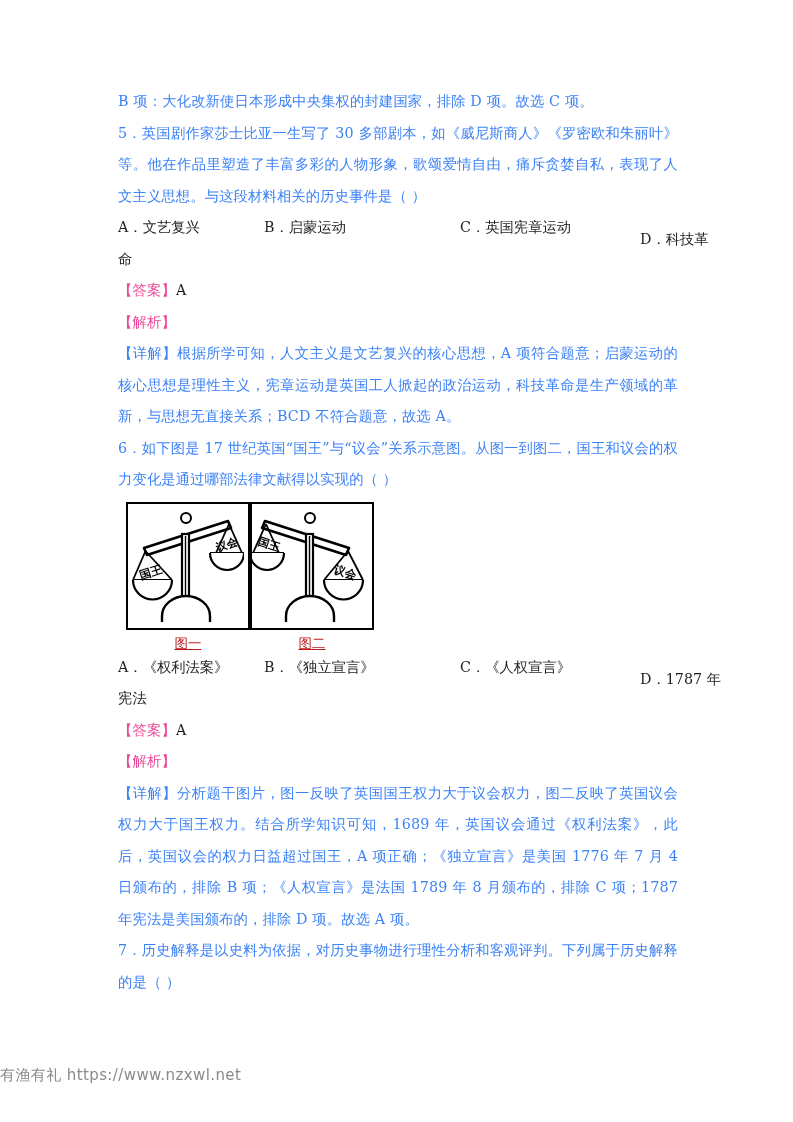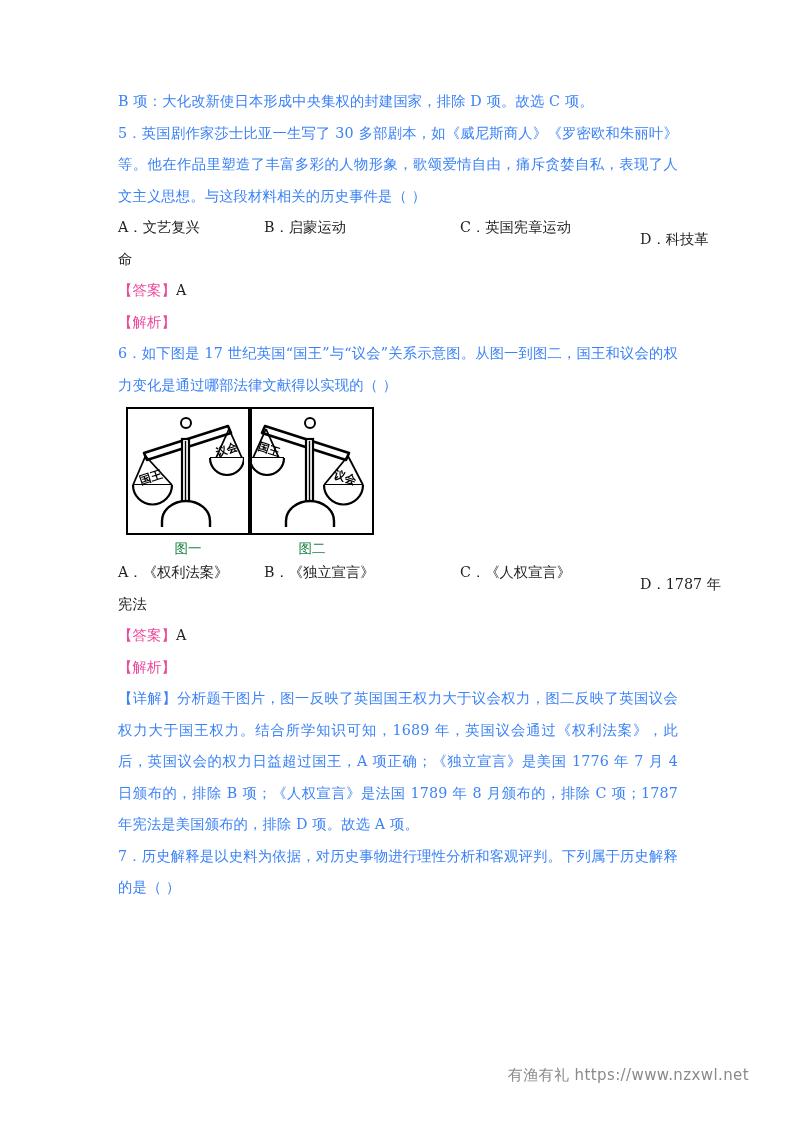--- a/index.html
+++ b/index.html
@@ -81,37 +81,37 @@
     border: 2.5px solid #000;
     background: #fff;
     position: relative;
     overflow: hidden;
   }
   .fig-caption {
     text-align: center;
     font-size: 13.5px;
     line-height: 20px;
     margin-top: 3px;
-    color: #15803d;
+    color: #b91c1c;
     font-family: "DejaVu Serif", "Liberation Serif", serif;
+    text-decoration: underline;
   }
   .fig-svg { display: block; }
 
   
   .footer {
     position: absolute;
     left: 0;
     top: 1066px;
     width: 722px;
-    text-align: right;
+    text-align: left;
     font-family: "DejaVu Sans", "Liberation Sans", sans-serif;
     font-size: 15px;
     color: #8a8a8a;
     letter-spacing: 0.4px;
-    margin-left: 27px;
   }
 </style>
 </head>
 <body>
 
 <div class="page">
   <div class="content">
 
     <div class="para">B 项：大化改新使日本形成中央集权的封建国家，排除 D 项。故选 C 项。</div>
 
@@ -120,20 +120,21 @@
     <div class="opt-row">
       <span class="opt opt-a"><span>A．</span><span>文艺复兴</span></span>
       <span class="opt opt-b"><span>B．</span><span>启蒙运动</span></span>
       <span class="opt opt-c"><span>C．</span><span>英国宪章运动</span></span>
       <span class="opt opt-d"><span>D．</span><span class="opt-d-text-q5">科技革</span></span>
     </div>
     <div class="line">命</div>
 
     <div class="line"><span class="blue">【答案】</span><span>A</span></div>
     <div class="line"><span class="blue">【解析】</span></div>
+    <div class="para"><span>【详解】</span><span>根据所学可知，人文主义是文艺复兴的核心思想，A 项符合题意；启蒙运动的核心思想是理性主义，宪章运动是英国工人掀起的政治运动，科技革命是生产领域的革新，与思想无直接关系；BCD 不符合题意，故选 A。</span></div>
 
     <div class="para">6．如下图是 17 世纪英国“国王”与“议会”关系示意图。从图一到图二，国王和议会的权力变化是通过哪部法律文献得以实现的（    ）</div>
 
     <div class="figure-block">
 
       <div class="fig-wrap f1">
         <div class="fig-frame">
           <svg class="fig-svg" width="116" height="120" viewBox="0 0 116 120">
 
             <circle cx="58" cy="14" r="5" fill="#fff" stroke="#000" stroke-width="2"></circle>

